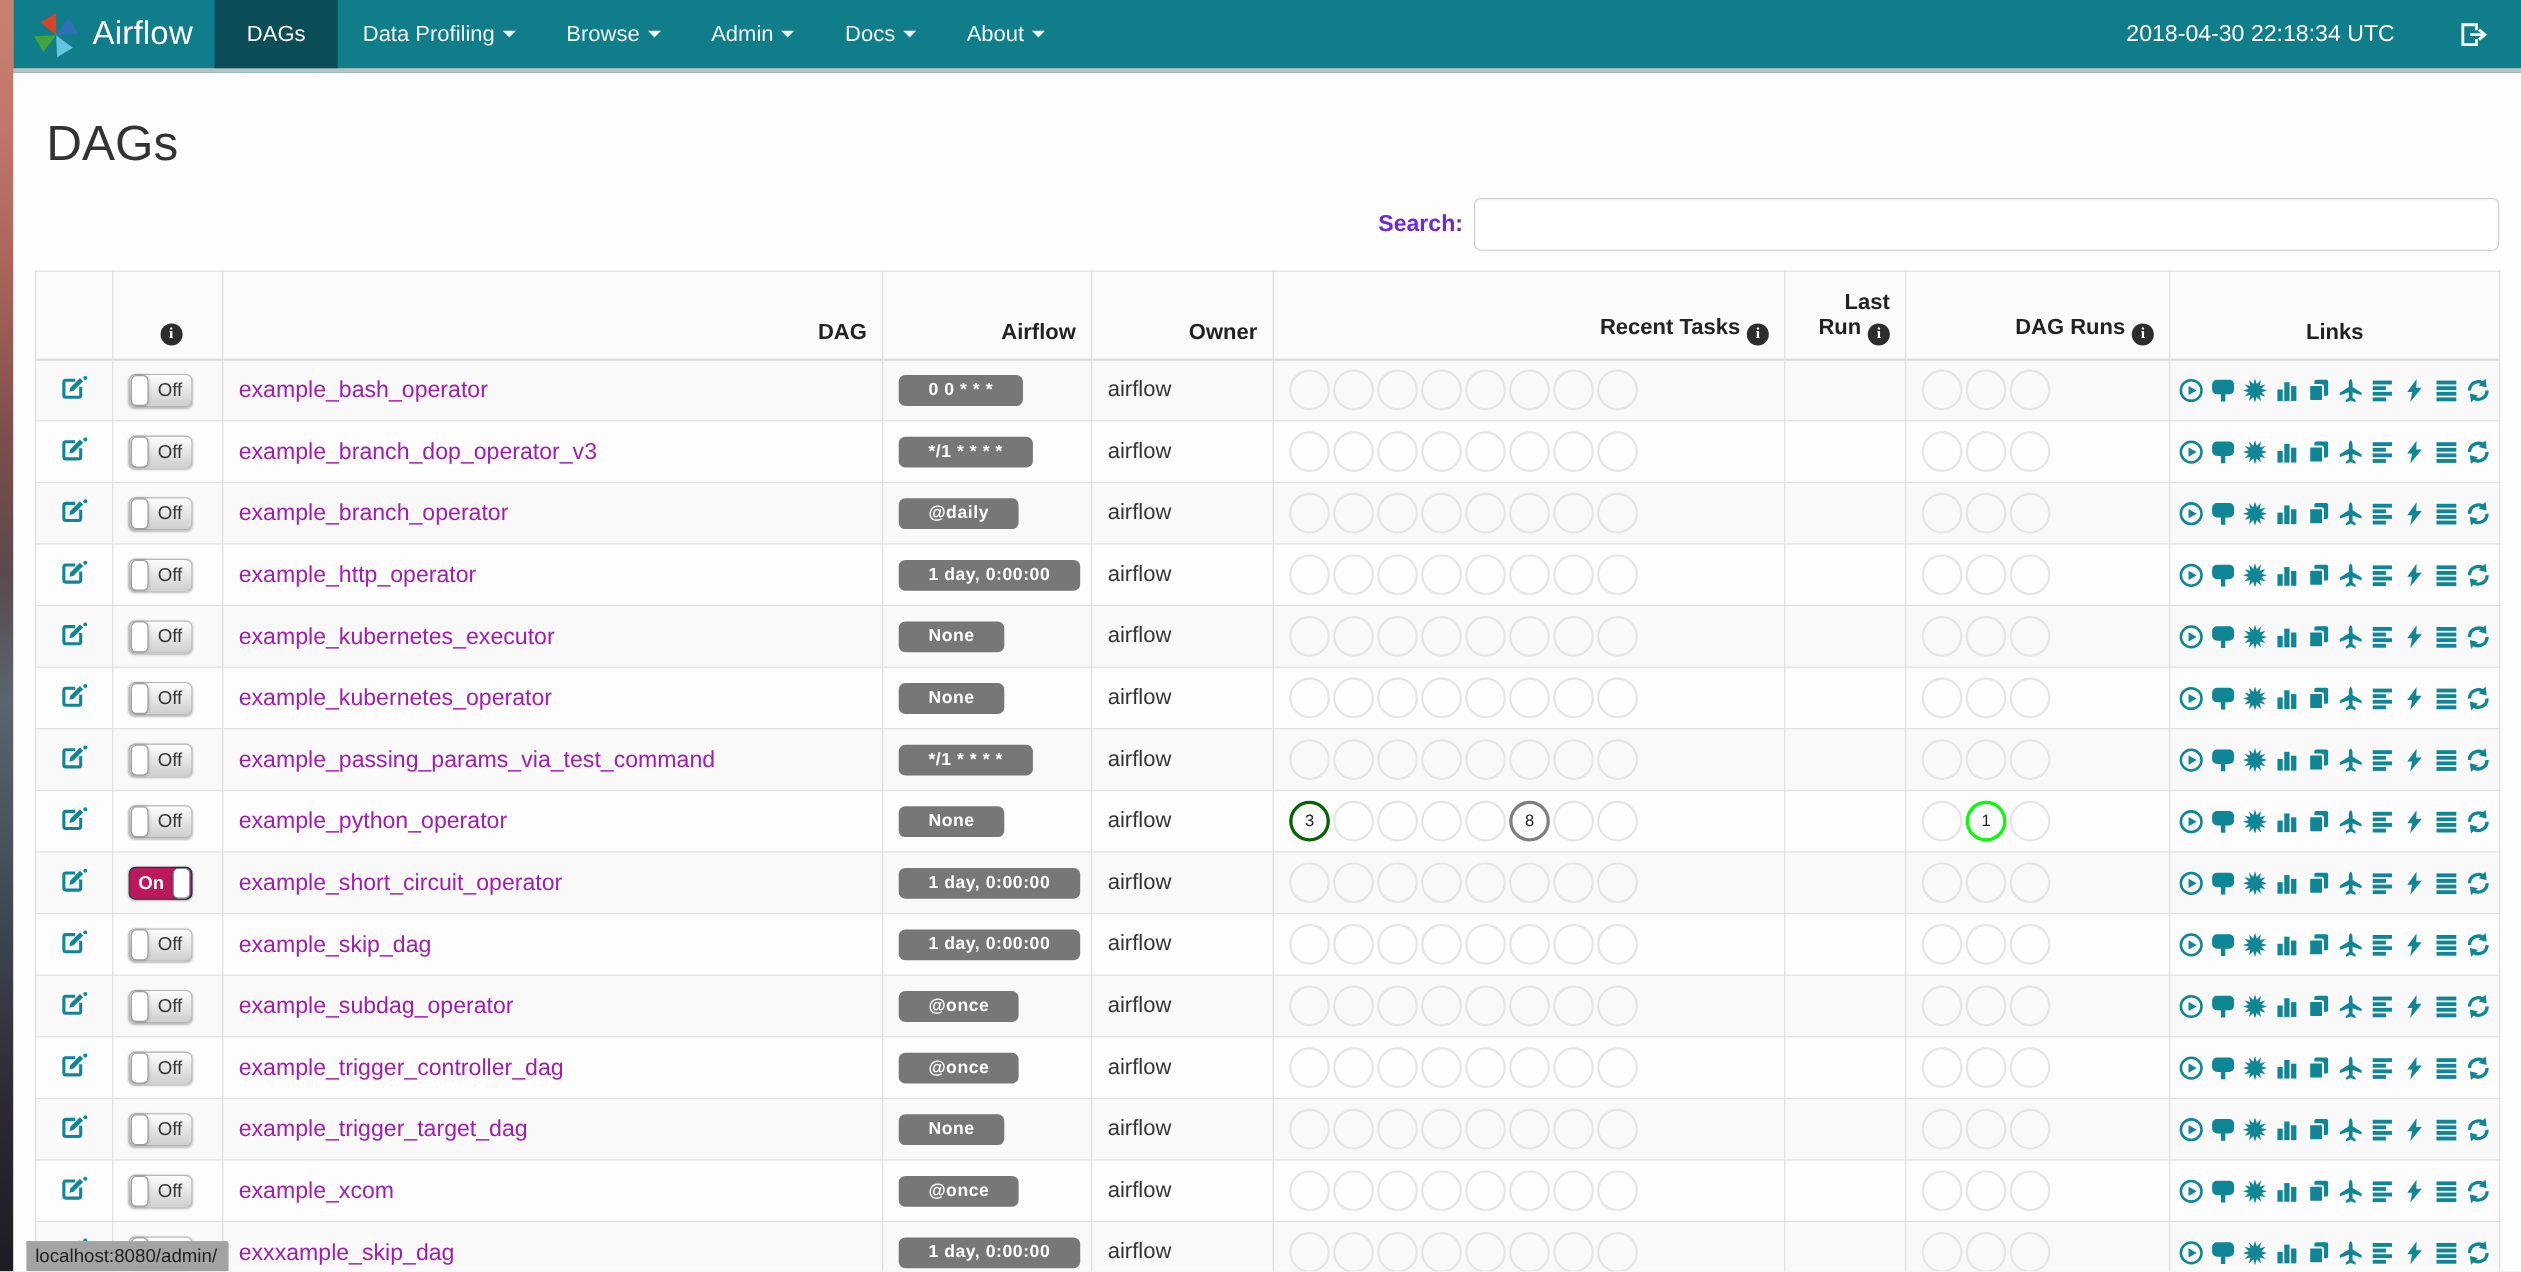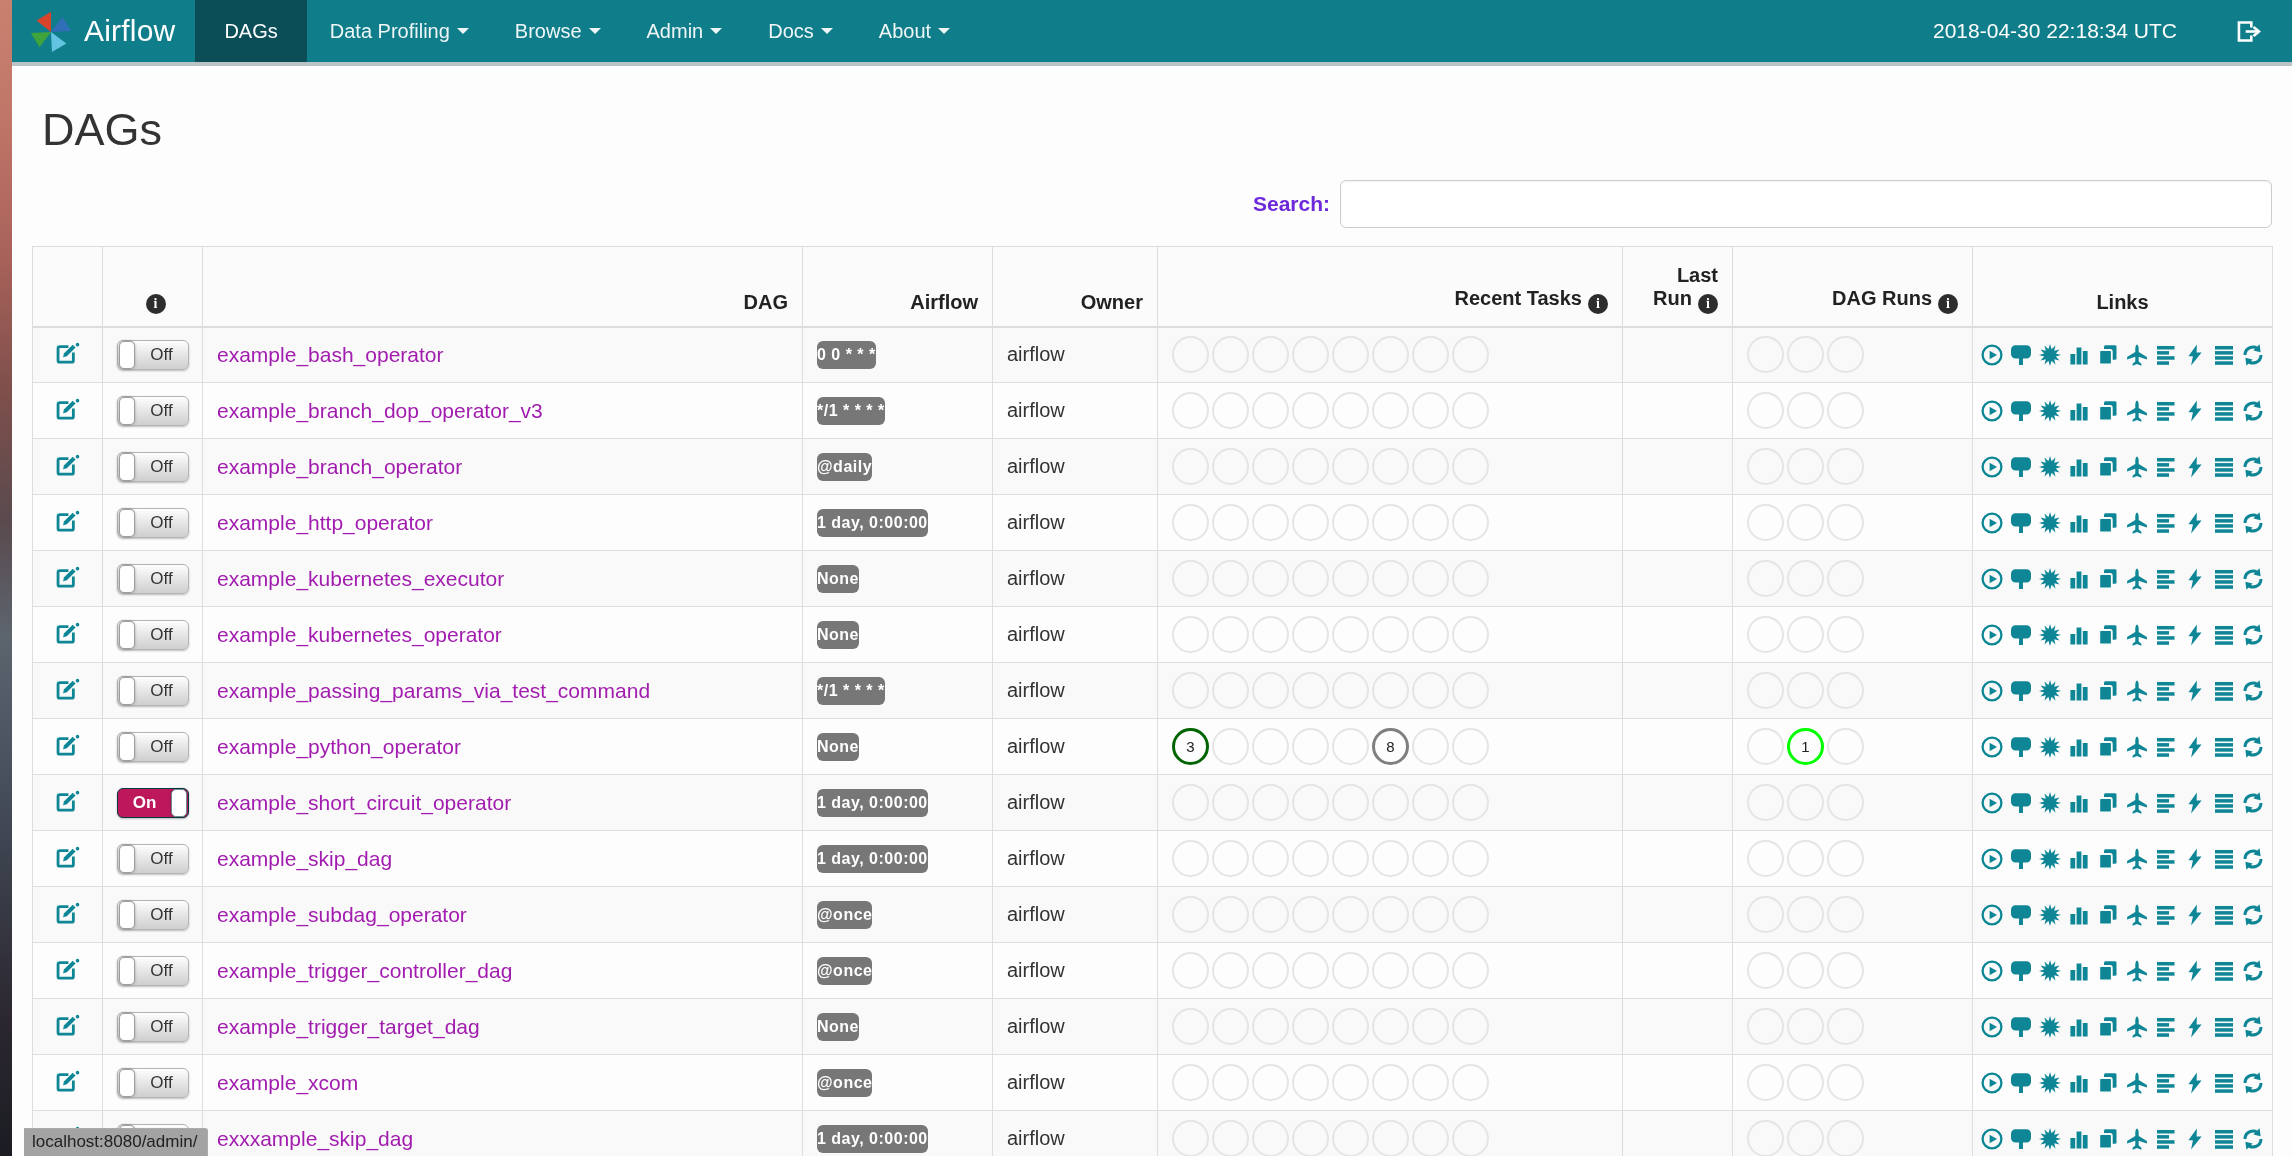--- a/index.html
+++ b/index.html
@@ -79,41 +79,41 @@
   }
   th .info-badge { margin-left:6px; }
   .c-info-h { text-align:center !important; }
 
   .c-edit { text-align:center; }
   .edit-link { color:#0e8696; display:inline-flex; }
   .edit-link svg { width:27px; height:27px; }
 
   
   .toggle {
-    width:72px; height:30px; border-radius:6px; display:flex; align-items:center;
+    width:58px; height:30px; border-radius:6px; display:flex; align-items:center;
     cursor:pointer; position:relative; font-size:17px; user-select:none;
     box-shadow:0 1px 2px rgba(0,0,0,0.25);
   }
   .toggle .knob {
     width:16px; height:28px; border-radius:5px; background:#fff;
     border:1px solid #9e9e9e; box-shadow:0 0 3px rgba(0,0,0,0.3); flex:none;
   }
   .toggle .t-label { flex:1; text-align:center; }
   .toggle.off { background:linear-gradient(180deg,#fefefe 0%,#e8e8e8 45%,#cfcfcf 100%); border:1px solid #b5b5b5; color:#333; }
   .toggle.off .knob { order:0; margin-left:1px; }
   .toggle.off .t-label { order:1; }
   .toggle.on { background:#be185d; border:1px solid #083b43; color:#fff; font-weight:bold; }
   .toggle.on .knob { order:1; margin-right:1px; border-color:#6d8d93; }
   .toggle.on .t-label { order:0; }
 
   .dag-link { color:#a21caf; text-decoration:none; cursor:pointer; font-size:21px; }
 
   .badge {
     display:inline-block; background:#777; color:#fff; font-size:16px; font-weight:bold;
-    padding:5px 0; border-radius:6px; letter-spacing:0.5px; white-space:nowrap;
+    padding:5px 27px; border-radius:6px; letter-spacing:0.5px; white-space:nowrap;
   }
 
   .circles { display:flex; align-items:center; }
   .circle {
     width:37px; height:37px; border-radius:50%; border:2px solid #e5e5e5; flex:none;
     margin-right:3px; display:inline-flex; align-items:center; justify-content:center;
     font-size:15px; color:#222; background:transparent;
   }
   .circle.has-count { border-width:3px; }
 

